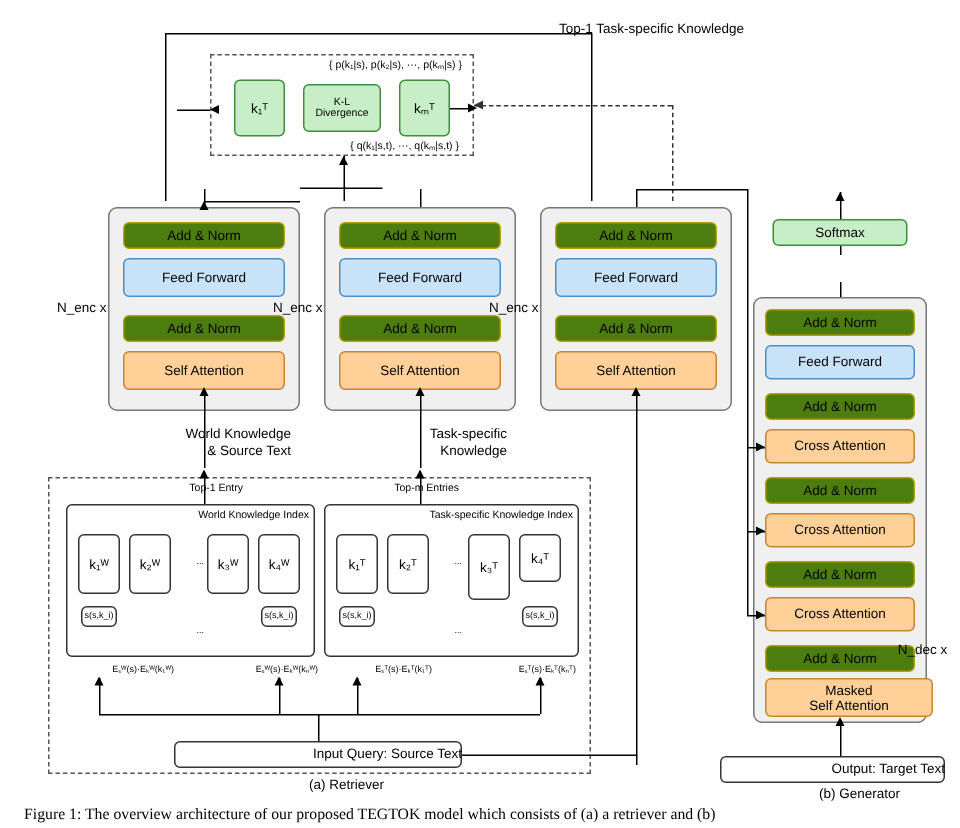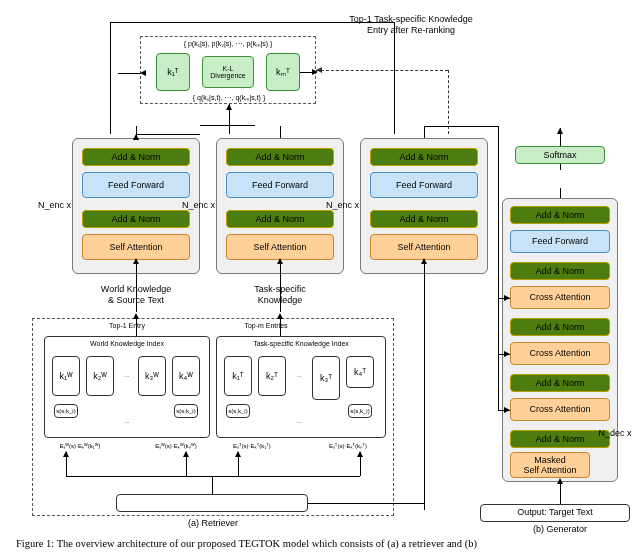--- a/index.html
+++ b/index.html
@@ -6,21 +6,21 @@
   .canvas{position:relative;width:640px;height:552px}
   .box{position:absolute;box-sizing:border-box;display:flex;align-items:center;justify-content:center;text-align:center;line-height:1.15}
   .blk{border:1px solid #333;border-radius:4px}
   .orange{background:#ffd199;border-color:#c7852d}
   .yellow{background:#4d7c0f;border-color:#b5a000}
   .blue{background:#c8e3f7;border-color:#4a8fc7}
   .green{background:#c7eec7;border-color:#3a8f3a}
   .lavender{background:#d7dbf7;border-color:#5b5ea0}
   .panel{border:1px solid #777;border-radius:6px;background:#f0f0f0}
   .dashed{border:1px dashed #555}
-  .txt{position:absolute;font-size:9px;white-space:nowrap;text-align:center}
+  .txt{position:absolute;font-size:9px;white-space:nowrap;text-align:right}
   .caption{font-family:'Times New Roman',serif;font-size:10.5px}
   .small{font-size:7px;line-height:1.05}
   .tiny{font-size:6px}
   .vline,.hline{position:absolute;background:#000}
   .vline{width:1px}
   .hline{height:1px}
   .vdash,.hdash{position:absolute}
   .vdash{width:0;border-left:1px dashed #333}
   .hdash{height:0;border-top:1px dashed #333}
   .arrow-up{position:absolute;width:0;height:0;border-left:3px solid transparent;border-right:3px solid transparent;border-bottom:6px solid #000}
@@ -33,21 +33,20 @@
 <div class="canvas">
 
   <div class="box dashed" style="left:140px;top:36px;width:176px;height:68px"></div>
   <div class="txt small" style="left:148px;top:40px;width:160px">{ p(k₁|s), p(k₂|s), ···, p(kₘ|s) }</div>
   <div class="box blk green" style="left:156px;top:53px;width:34px;height:38px">k₁ᵀ</div>
   <div class="box blk green small" style="left:202px;top:56px;width:52px;height:32px;white-space:pre">K-L
 Divergence</div>
   <div class="box blk green" style="left:266px;top:53px;width:34px;height:38px">kₘᵀ</div>
   <div class="txt small" style="left:152px;top:94px;width:154px">{ q(k₁|s,t), ···, q(kₘ|s,t) }</div>
   <div class="txt" style="left:326px;top:14px;width:170px">Top-1 Task-specific Knowledge</div>
-  <div class="txt" style="left:326px;top:25px;width:170px">Entry after Re-ranking</div>
 
   <div class="hline" style="left:110px;top:22px;width:284px"></div>
   <div class="vline" style="left:110px;top:22px;height:112px"></div>
   <div class="vline" style="left:394px;top:22px;height:112px"></div>
   <div class="arrow-left" style="left:140px;top:70px"></div>
   <div class="hline" style="left:118px;top:73px;width:22px"></div>
   <div class="arrow-right" style="left:312px;top:69px"></div>
   <div class="hline" style="left:300px;top:72px;width:14px"></div>
 
   <div class="vline" style="left:229px;top:104px;height:30px"></div>
@@ -101,21 +100,21 @@
   <div class="box panel" style="left:502px;top:198px;width:116px;height:284px"></div>
   <div class="box blk yellow" style="left:510px;top:206px;width:100px;height:18px">Add &amp; Norm</div>
   <div class="box blk blue" style="left:510px;top:230px;width:100px;height:23px">Feed Forward</div>
   <div class="box blk yellow" style="left:510px;top:262px;width:100px;height:18px">Add &amp; Norm</div>
   <div class="box blk orange" style="left:510px;top:286px;width:100px;height:23px">Cross Attention</div>
   <div class="box blk yellow" style="left:510px;top:318px;width:100px;height:18px">Add &amp; Norm</div>
   <div class="box blk orange" style="left:510px;top:342px;width:100px;height:23px">Cross Attention</div>
   <div class="box blk yellow" style="left:510px;top:374px;width:100px;height:18px">Add &amp; Norm</div>
   <div class="box blk orange" style="left:510px;top:398px;width:100px;height:23px">Cross Attention</div>
   <div class="box blk yellow" style="left:510px;top:430px;width:100px;height:18px">Add &amp; Norm</div>
-  <div class="box blk orange" style="left:510px;top:452px;width:80px;height:26px;white-space:pre">Masked
+  <div class="box blk orange" style="left:510px;top:452px;width:112px;height:26px;white-space:pre">Masked
 Self Attention</div>
   <div class="txt" style="left:592px;top:428px;width:46px;text-align:center">N_dec x</div>
 
   <div class="box blk green" style="left:515px;top:146px;width:90px;height:18px">Softmax</div>
   <div class="vline" style="left:560px;top:128px;height:18px"></div>
   <div class="arrow-up" style="left:557px;top:128px"></div>
   <div class="vline" style="left:560px;top:164px;height:6px"></div>
   <div class="vline" style="left:560px;top:188px;height:10px"></div>
   <div class="vline" style="left:560px;top:480px;height:24px"></div>
   <div class="arrow-up" style="left:557px;top:478px"></div>
@@ -169,20 +168,21 @@
   <div class="vline" style="left:238px;top:452px;height:24px"></div>
   <div class="vline" style="left:360px;top:452px;height:24px"></div>
   <div class="hline" style="left:66px;top:476px;width:294px"></div>
   <div class="vline" style="left:212px;top:476px;height:18px"></div>
   <div class="arrow-up" style="left:63px;top:451px"></div>
   <div class="arrow-up" style="left:183px;top:451px"></div>
   <div class="arrow-up" style="left:235px;top:451px"></div>
   <div class="arrow-up" style="left:357px;top:451px"></div>
 
   <div class="box blk" style="left:116px;top:494px;width:192px;height:18px;background:#fff"></div>
+  <div class="txt" style="left:116px;top:497px;width:192px">Input Query: Source Text</div>
   <div class="txt" style="left:170px;top:518px;width:86px">(a) Retriever</div>
 
   <div class="box blk" style="left:480px;top:504px;width:150px;height:18px;background:#fff"></div>
   <div class="txt" style="left:480px;top:507px;width:150px">Output: Target Text</div>
   <div class="txt" style="left:520px;top:524px;width:80px">(b) Generator</div>
 
   <div class="hline" style="left:308px;top:503px;width:116px"></div>
 
   <div class="txt caption" style="left:16px;top:538px;width:616px;white-space:normal;text-align:left">Figure 1: The overview architecture of our proposed TEGTOK model which consists of (a) a retriever and (b)</div>
 

